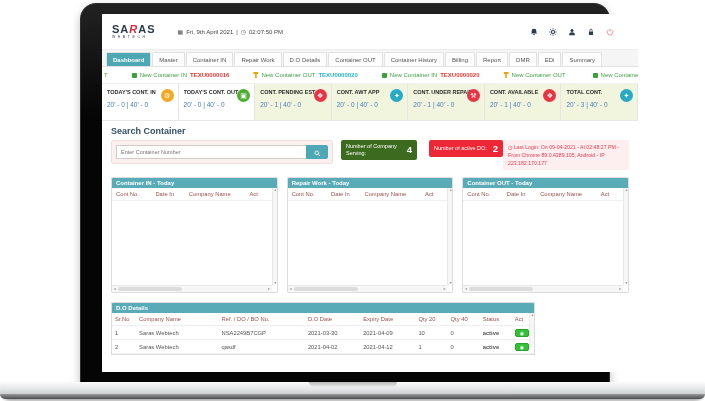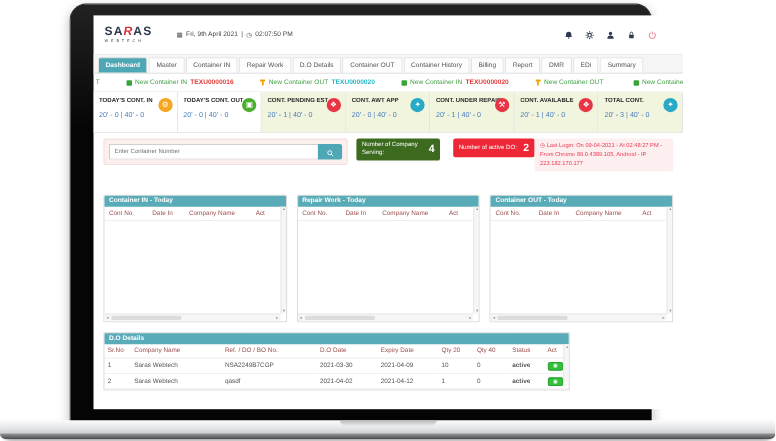--- a/index.html
+++ b/index.html
@@ -1,20 +1,20 @@
 <!DOCTYPE html>
 <html><head>
 <meta charset="utf-8">
 <style>
   * { margin:0; padding:0; box-sizing:border-box; }
   body { background:#fff; font-family:"Liberation Sans", sans-serif; }
   .page { position:relative; width:705px; height:401px; background:#fff; overflow:hidden; }
 
   
-  .bezel { position:absolute; left:63px; top:3px; width:530px; height:381px;
+  .bezel { position:absolute; left:80px; top:3px; width:530px; height:381px;
            background:linear-gradient(#222,#050505 30%); border:1px solid #2e2e2e;
            border-bottom:none; border-radius:16px 16px 0 0; box-shadow:0 4px 10px rgba(0,0,0,.25);padding-left:28px; }
   .screen { position:absolute; left:21px; top:10px; width:536px; height:358px;
             background:#fff; overflow:hidden; font-family:"Liberation Sans",sans-serif; }
   .base { position:absolute; left:0; top:382px; width:705px; height:17px;
           background:linear-gradient(#fbfbfb,#e3e4e6 45%,#c6c7c9 80%,#aaabad);
           border-radius:4px 4px 11px 11px; box-shadow:0 2px 3px rgba(0,0,0,.35); }
   .base::after { content:""; position:absolute; left:0; bottom:0; width:100%; height:5px;
           background:linear-gradient(#98999b,#4c4d4f); border-radius:0 0 11px 11px; }
   .base-notch { position:absolute; left:50%; top:0; transform:translateX(-50%);
@@ -248,20 +248,21 @@
           <div class="card-icon ci-red"><span>❖</span></div>
         </div>
         <div class="card hl">
           <div class="card-label">TOTAL CONT.</div>
           <div class="card-value">20' - 3 | 40' - 0</div>
           <div class="card-icon ci-teal"><span>✦</span></div>
         </div>
       </div>
 
       <div class="search-section">
+        <div class="search-heading">Search Container</div>
         <div class="search-row">
           <div class="search-box">
             <input class="search-input" type="text" placeholder="Enter Container Number" style="">
             <button class="search-btn">
               <span><svg viewBox="0 0 10 10">
                     <circle cx="4" cy="4" r="2.6" fill="none" stroke="#fff" stroke-width="1.2"></circle>
                     <path d="M6 6l2.6 2.6" stroke="#fff" stroke-width="1.2"></path>
                   </svg></span>
             </button>
           </div>

